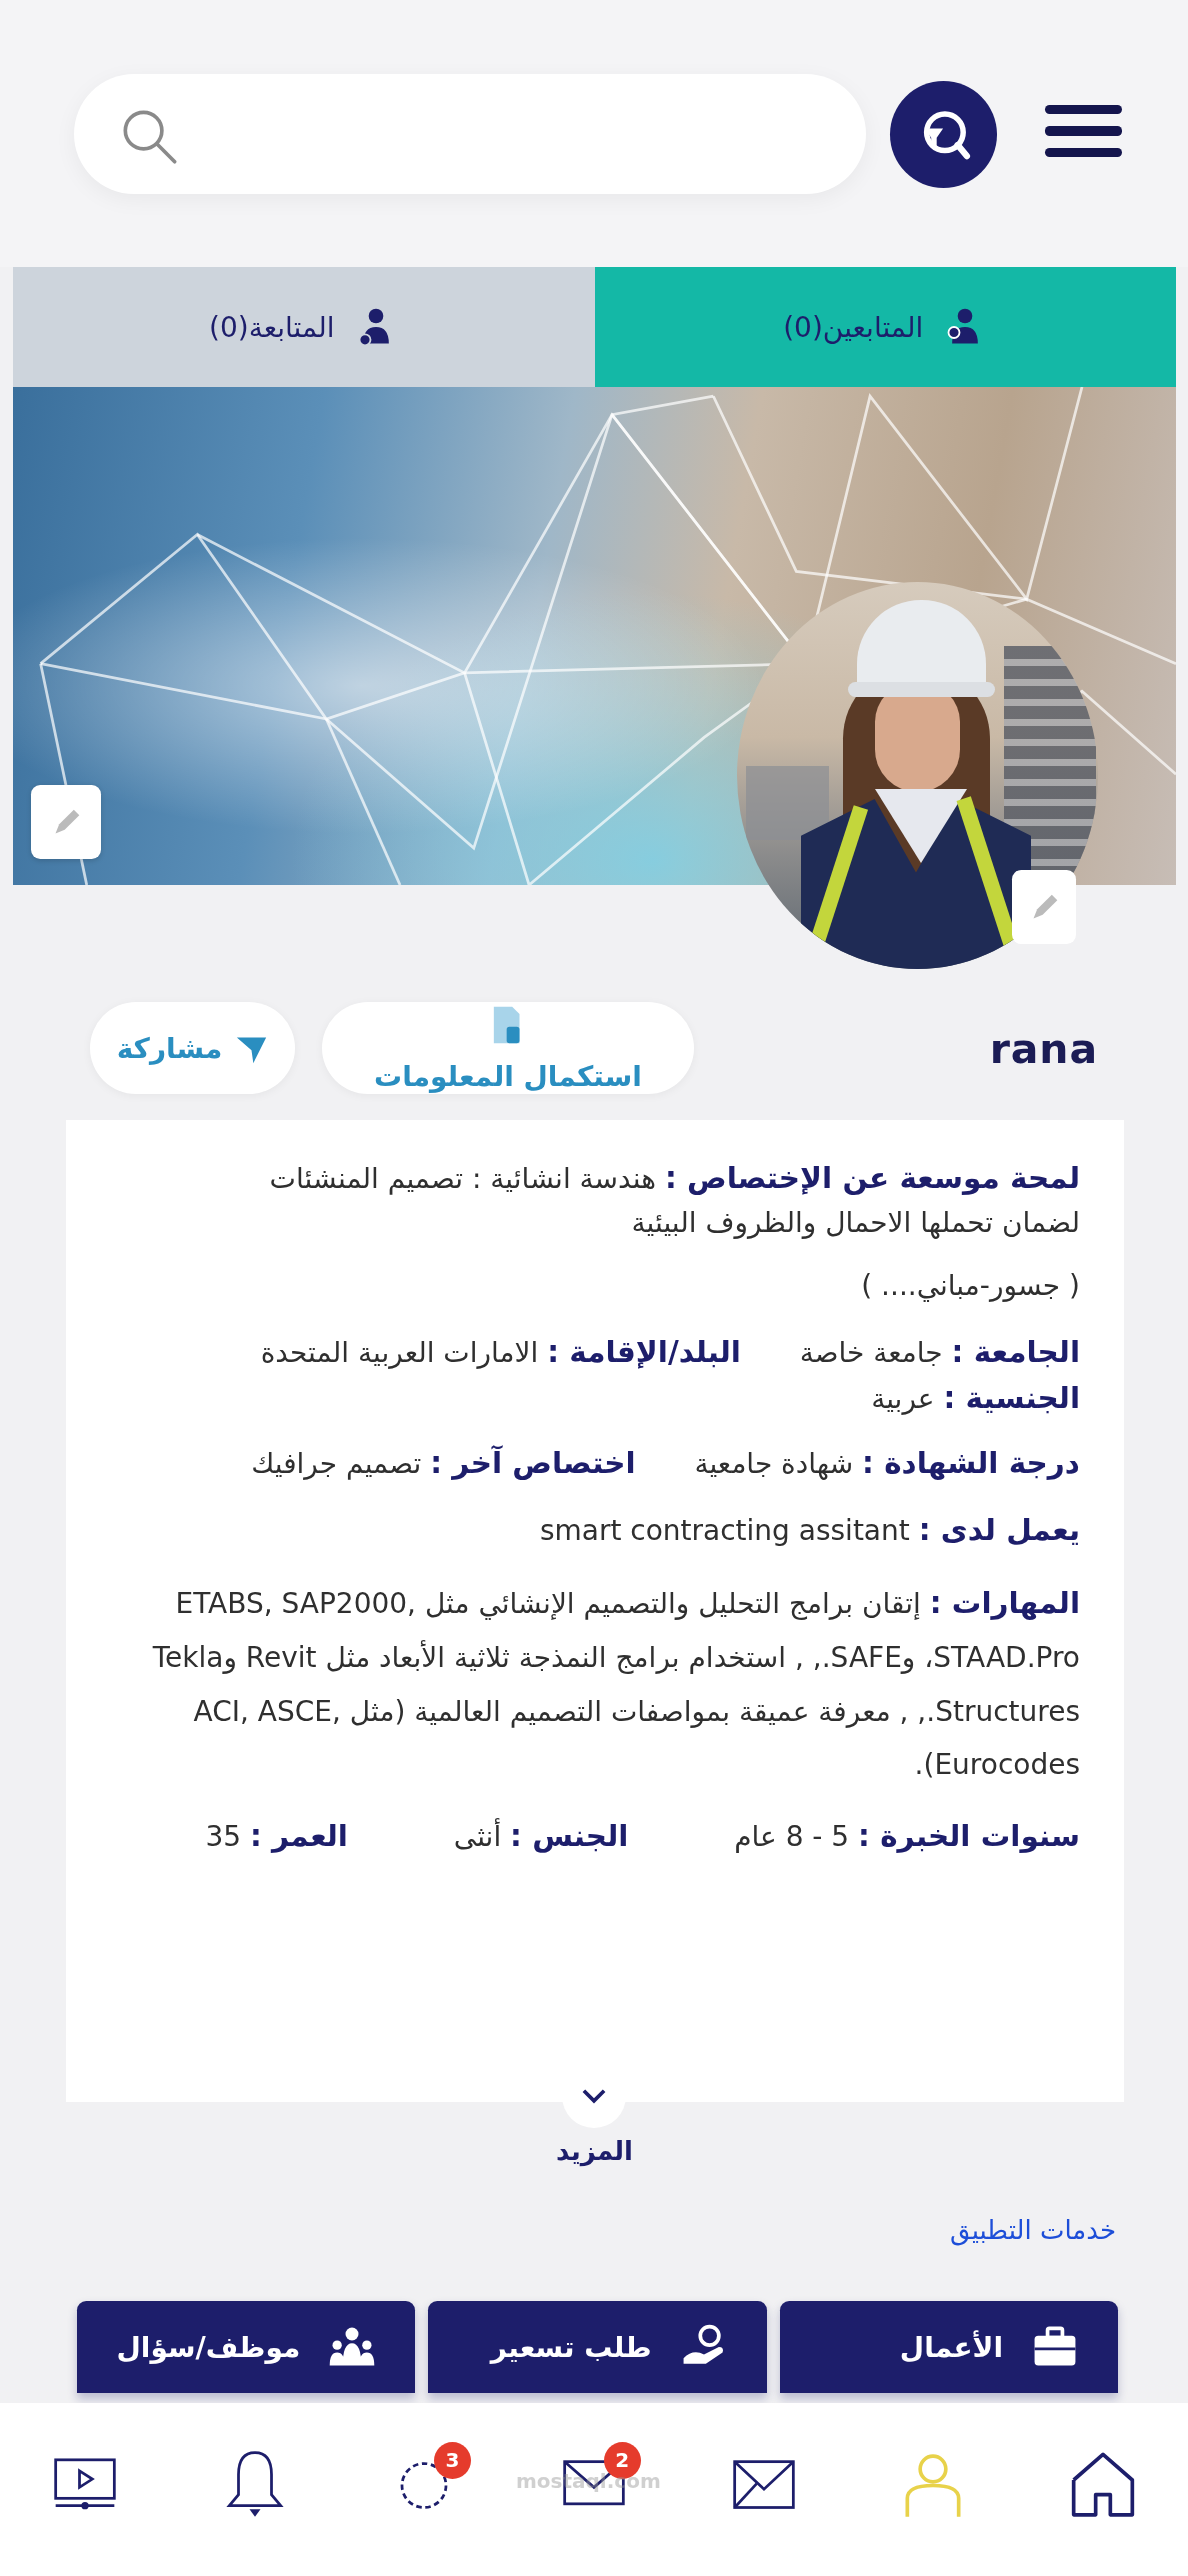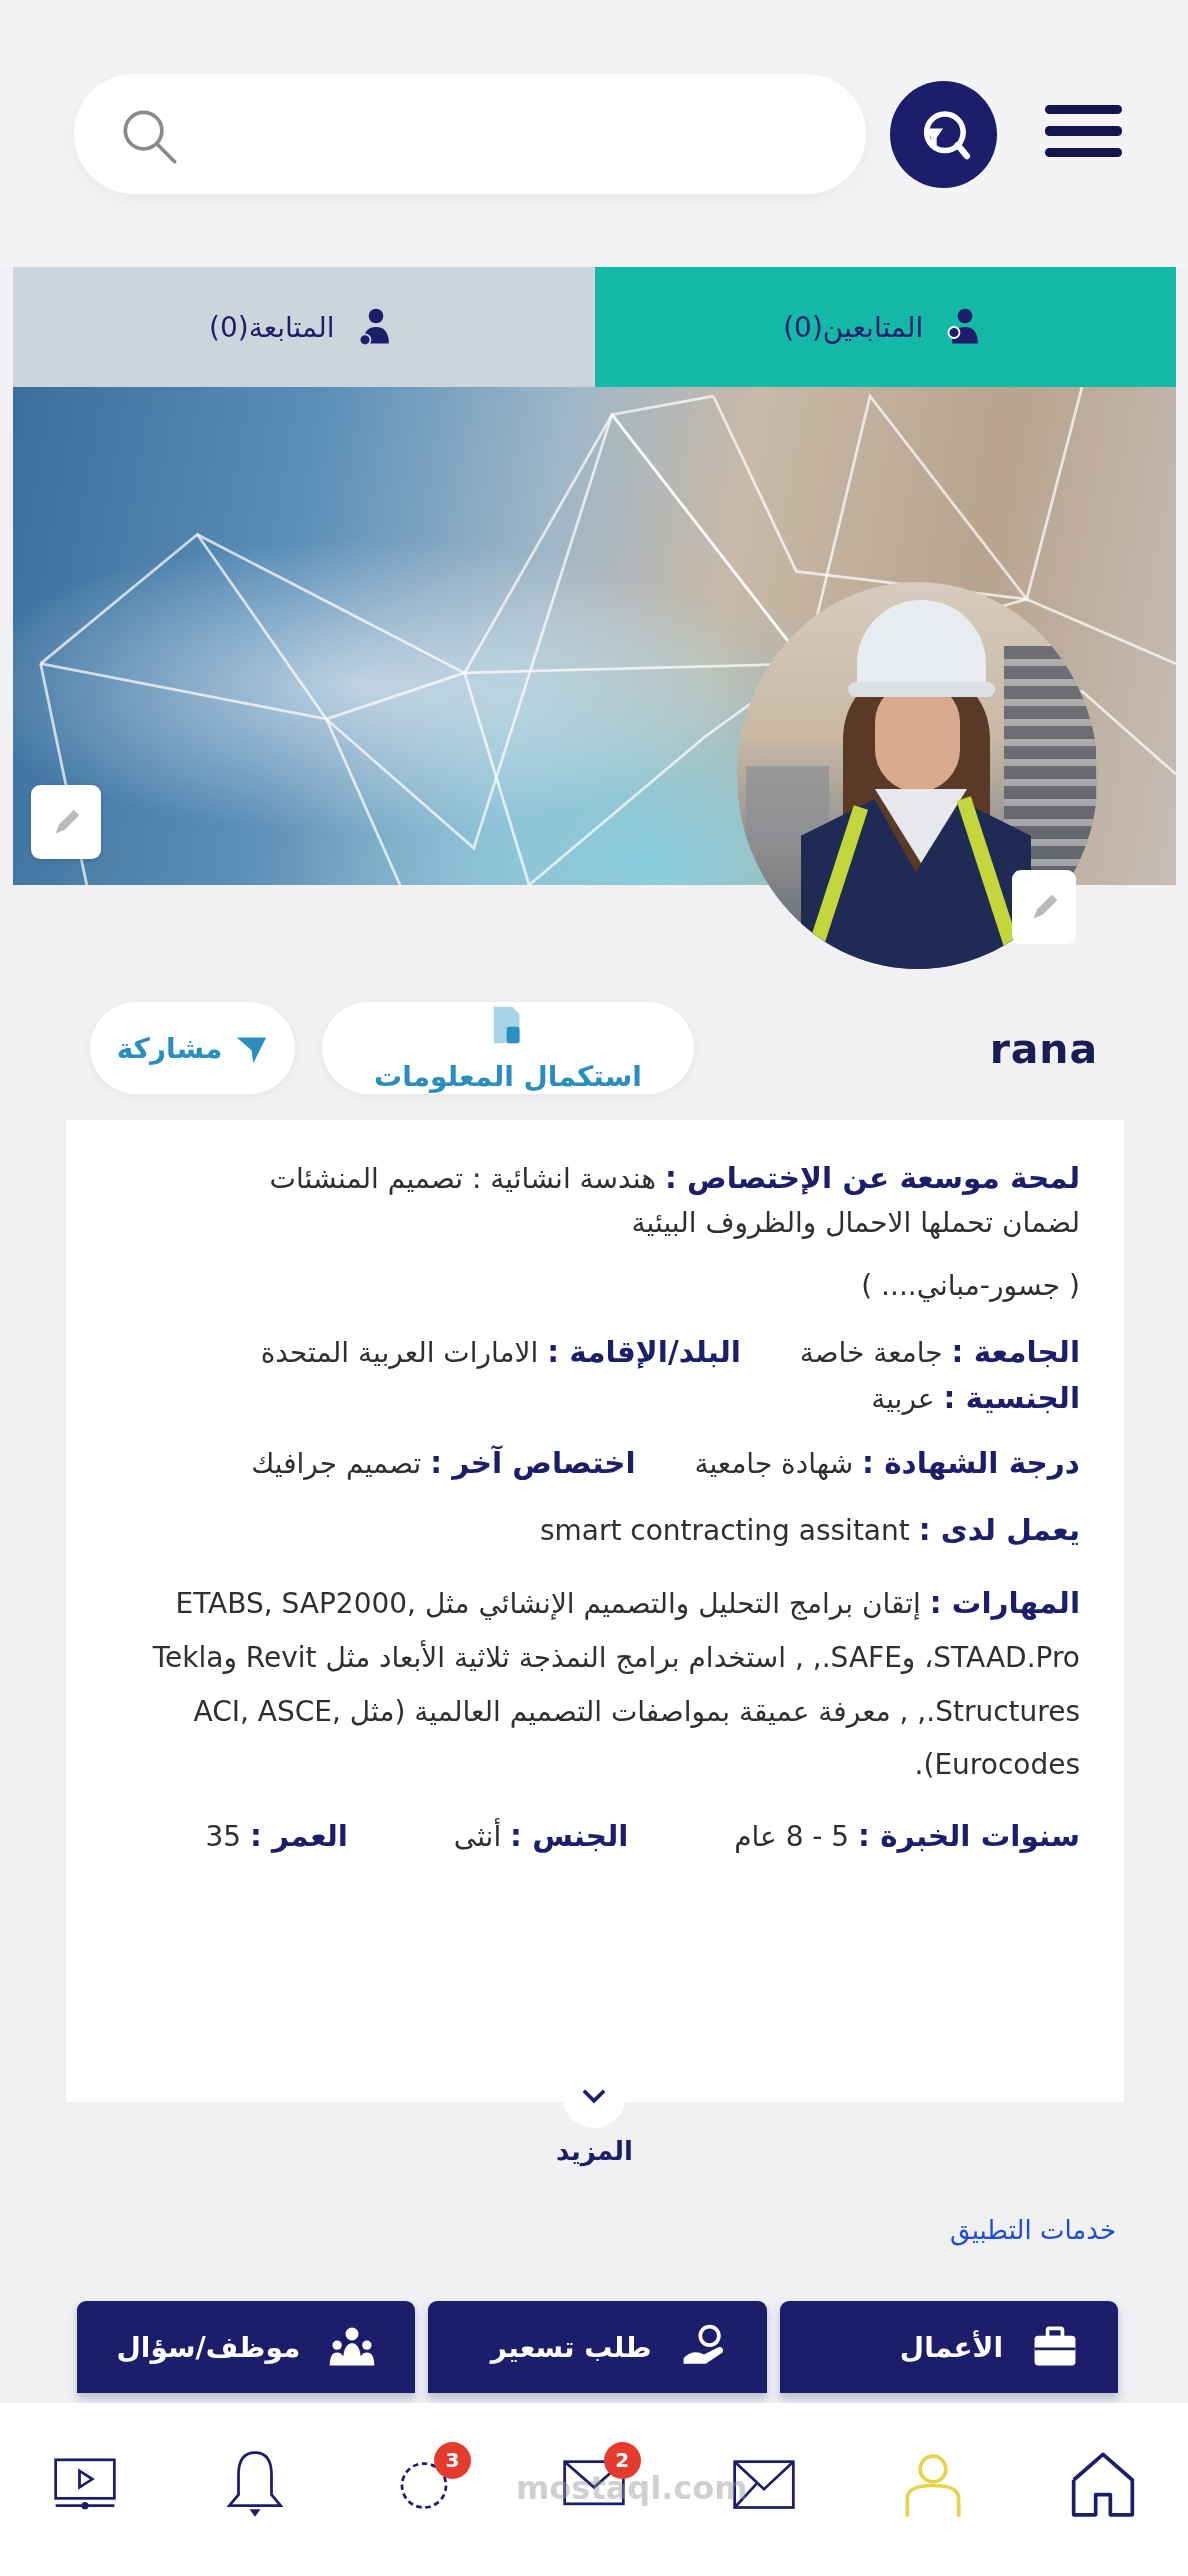--- a/index.html
+++ b/index.html
@@ -68,21 +68,21 @@
   .services-title { position: absolute; right: 72px; top: 2215px; font-size: 26px; color: #1d4ed8; direction: rtl; }
   .services { position: absolute; left: 77px; top: 2301px; width: 1041px; height: 92px; display: flex; gap: 13px; direction: rtl; }
   .svc { flex: 1; background: #1d1e6b; border-radius: 9.2px 9.2px 0 0; display: flex; align-items: center; justify-content: flex-start; gap: 26px; padding: 0 37px; color: #fff; font-size: 28px; font-weight: bold; box-shadow: 0 5.5px 9.2px rgba(29,30,107,0.25); }
   .svc svg { width: 52px; height: 52px; }
 
   
   .bottomnav { position: absolute; left: 0; top: 2403px; width: 1188px; height: 173px; background: #fff; display: flex; direction: ltr; justify-content: space-around; align-items: flex-start; padding-top: 44px; }
   .nav-item { width: 101px; height: 92px; position: relative; display: flex; justify-content: center; }
   .nav-item svg { width: 74px; height: 77px; }
   .badge { position: absolute; top: -5.5px; right: 3.7px; width: 37px; height: 37px; border-radius: 50%; background: #e53b2c; color: #fff; font-size: 20px; font-weight: bold; display: flex; align-items: center; justify-content: center; }
-  .watermark { position: absolute; left: 516px; top: 2469px; font-size: 32px; color: rgba(150,150,150,0.45); font-weight: bold; }
+  .watermark { position: absolute; left: 516px; top: 2469px; font-size: 20px; color: rgba(150,150,150,0.45); font-weight: bold; }
 </style>
 </head>
 <body>
 
 <div class="topbar">
   <div class="search">
     <svg class="icon" viewBox="0 0 70 70">
       <circle cx="28" cy="28" r="20" fill="none" stroke="#8a8a8a" stroke-width="4"></circle>
       <line x1="43" y1="43" x2="62" y2="62" stroke="#8a8a8a" stroke-width="4" stroke-linecap="round"></line>
     </svg>

